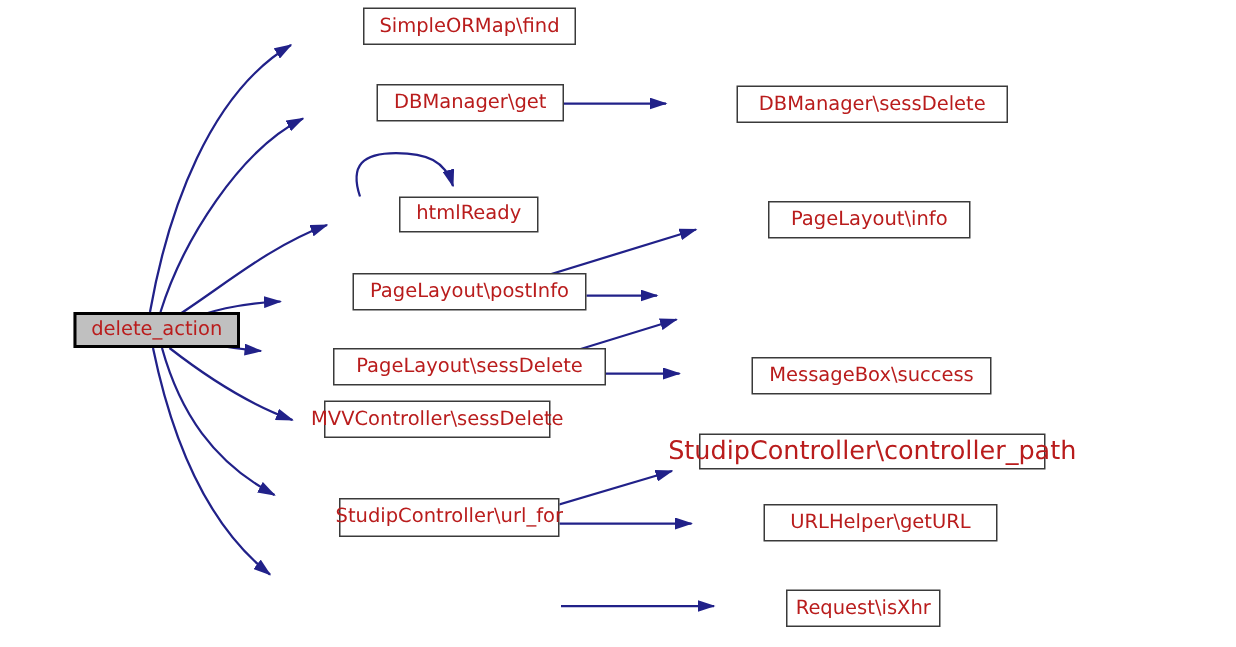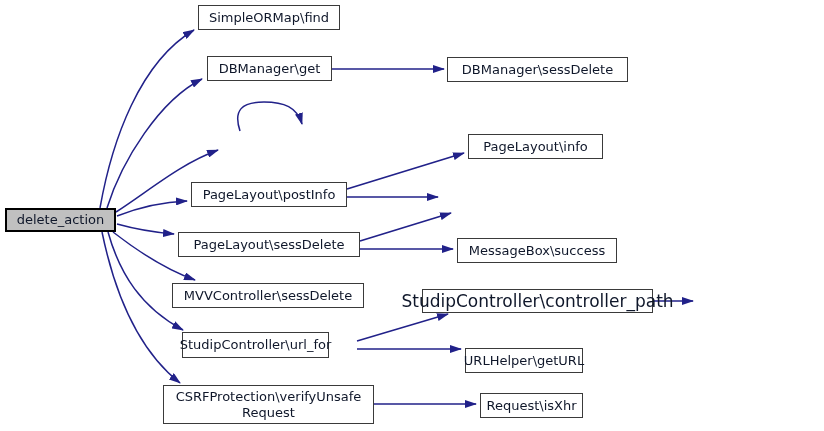--- a/index.html
+++ b/index.html
@@ -7,23 +7,24 @@
   body { background:#fff; font-family:"DejaVu Sans","Liberation Sans",sans-serif; }
   .canvas {
     position:relative; width:824px; height:431px; background:var(--bg);
     overflow:hidden;
   }
   svg.edges { position:absolute; left:0; top:0; width:824px; height:431px; }
   svg.edges path.edge { fill:none; stroke:var(--edge); stroke-width:1.5; }
   svg.edges marker path { fill:var(--edge); stroke:none; }
   .node {
     position:absolute; display:flex; align-items:center; justify-content:center;
-    background:#fff; border:1px solid var(--border); color:#0f172a;
+    background:#fff; border:1px solid var(--border); color:#b91c1c;
     font-size:13px; line-height:1.2; text-align:center; white-space:pre-line;
     cursor:pointer;
+    margin-left:44px;
   }
   .node.root {
     background:var(--rootfill); border:2px solid #000; cursor:default;text-align:right;
   }
 </style>
 </head>
 <body>
 
 <div class="canvas">
 
@@ -54,37 +55,36 @@
   </svg>
 
   <div class="node root" style="left:5px;top:208px;width:111px;height:24px">delete_action</div>
 
   <div class="node" style="left:198px;top:5px;width:142px;height:25px">SimpleORMap\find</div>
 
   <div class="node" style="left:207px;top:56px;width:125px;height:25px">DBManager\get</div>
 
   <div class="node" style="left:447px;top:57px;width:181px;height:25px">DBManager\sessDelete</div>
 
+  <div class="node" style="left:222px;top:131px;width:93px;height:24px">htmlReady</div>
 
   <div class="node" style="left:191px;top:182px;width:156px;height:25px">PageLayout\postInfo</div>
 
   <div class="node" style="left:468px;top:134px;width:135px;height:25px">PageLayout\info</div>
 
 
   <div class="node" style="left:178px;top:232px;width:182px;height:25px">PageLayout\sessDelete</div>
 
   <div class="node" style="left:457px;top:238px;width:160px;height:25px">MessageBox\success</div>
 
-  <div class="node" style="left:172px;top:283px;width:192px;height:25px">MVVController\sessDelete</div>
+  <div class="node" style="left:172px;top:267px;width:151px;height:25px">MVVController\sessDelete</div>
 
   <div class="node" style="left:182px;top:332px;width:147px;height:26px">StudipController\url_for</div>
 
   <div class="node" style="left:422px;top:289px;width:231px;height:24px;font-size:17px">StudipController\controller_path</div>
 
 
-  <div class="node" style="left:465px;top:348px;width:118px;height:25px">URLHelper\getURL</div>
+  <div class="node" style="left:465px;top:336px;width:156px;height:25px">URLHelper\getURL</div>
 
-  <div class="node" style="left:163px;top:385px;width:211px;height:39px">CSRFProtection\verifyUnsafe
-Request</div>
 
   <div class="node" style="left:480px;top:393px;width:103px;height:25px">Request\isXhr</div>
 
 </div>
 
 </body></html>

